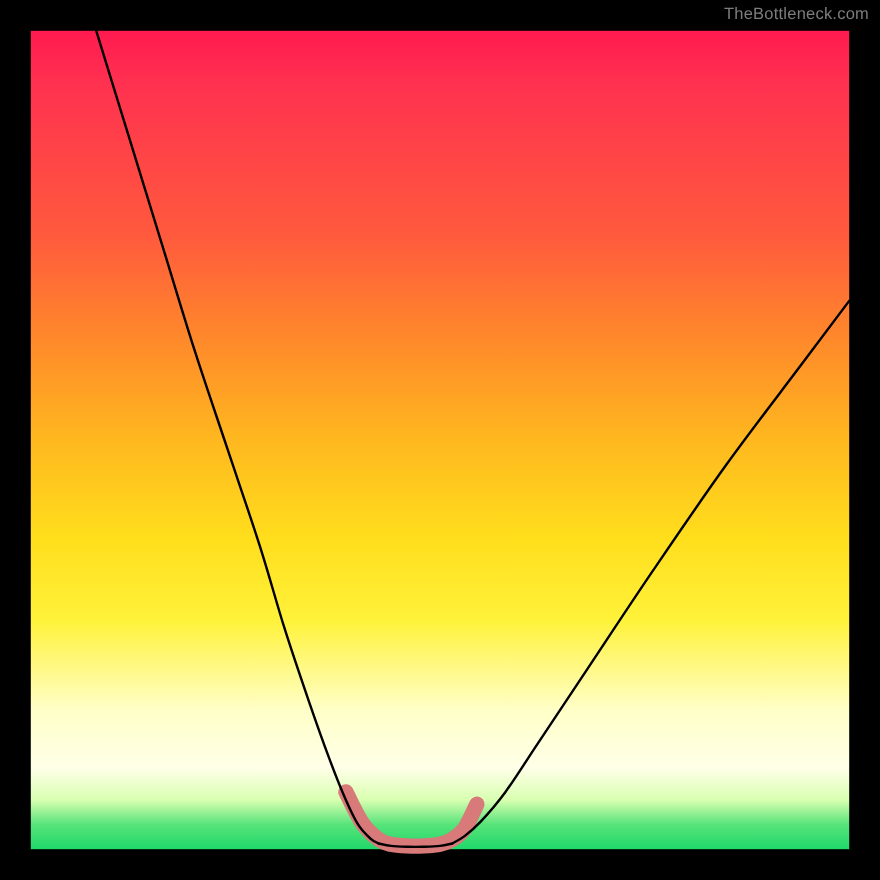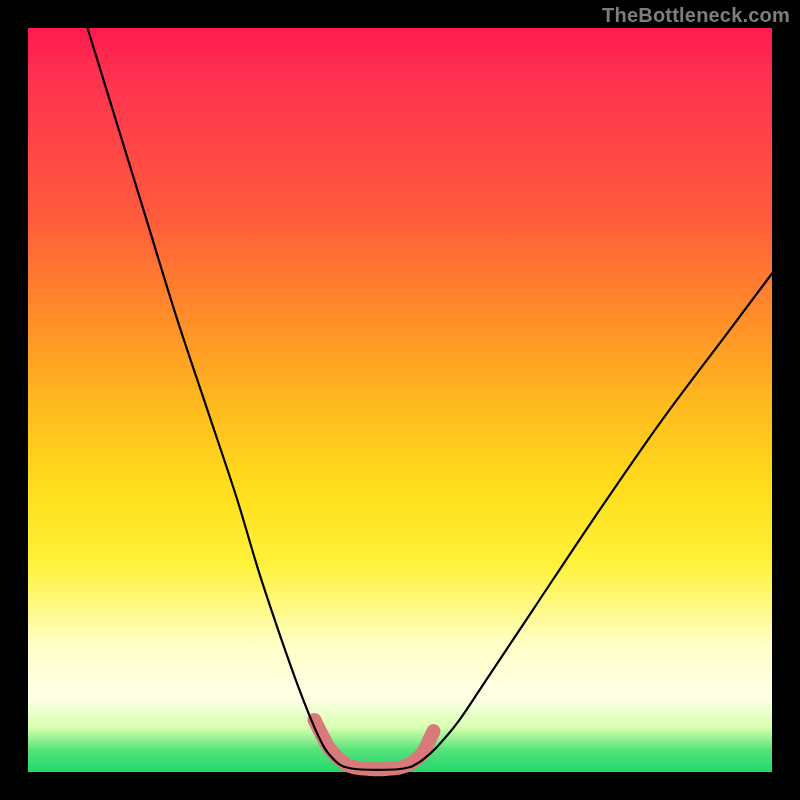--- a/index.html
+++ b/index.html
@@ -40,23 +40,23 @@
       #d8ffb0 94%,
       #57e37a 97%,
       #20d86a 100%
     );
   }
   .watermark {
     position: absolute;
     top: 4px;
     right: 10px;
     color: #7d7d7d;
-    font-size: 20px;
+    font-size: 15px;
     letter-spacing: 0.2px;
-    font-weight: 700;
+    font-weight: 400;
     user-select: none;
   }
   svg.overlay {
     position: absolute;
     left: 0;
     top: 0;
     width: 744px;
     height: 744px;
     overflow: visible;
   }

